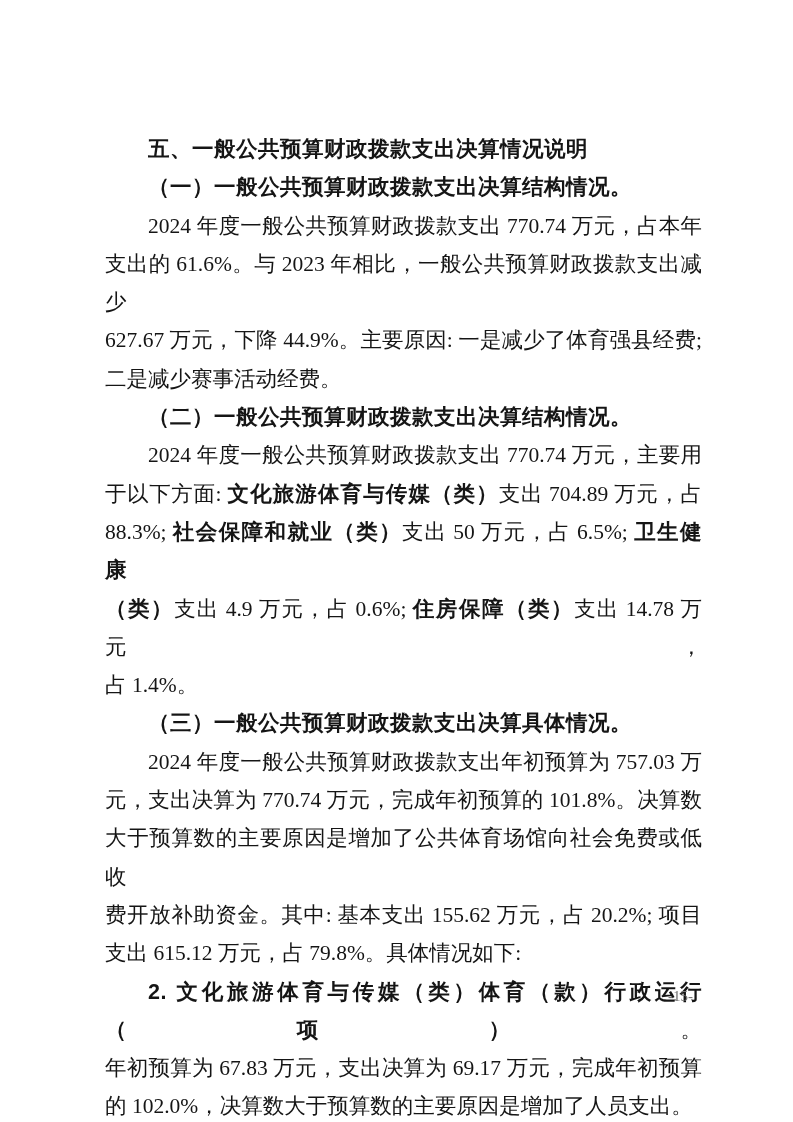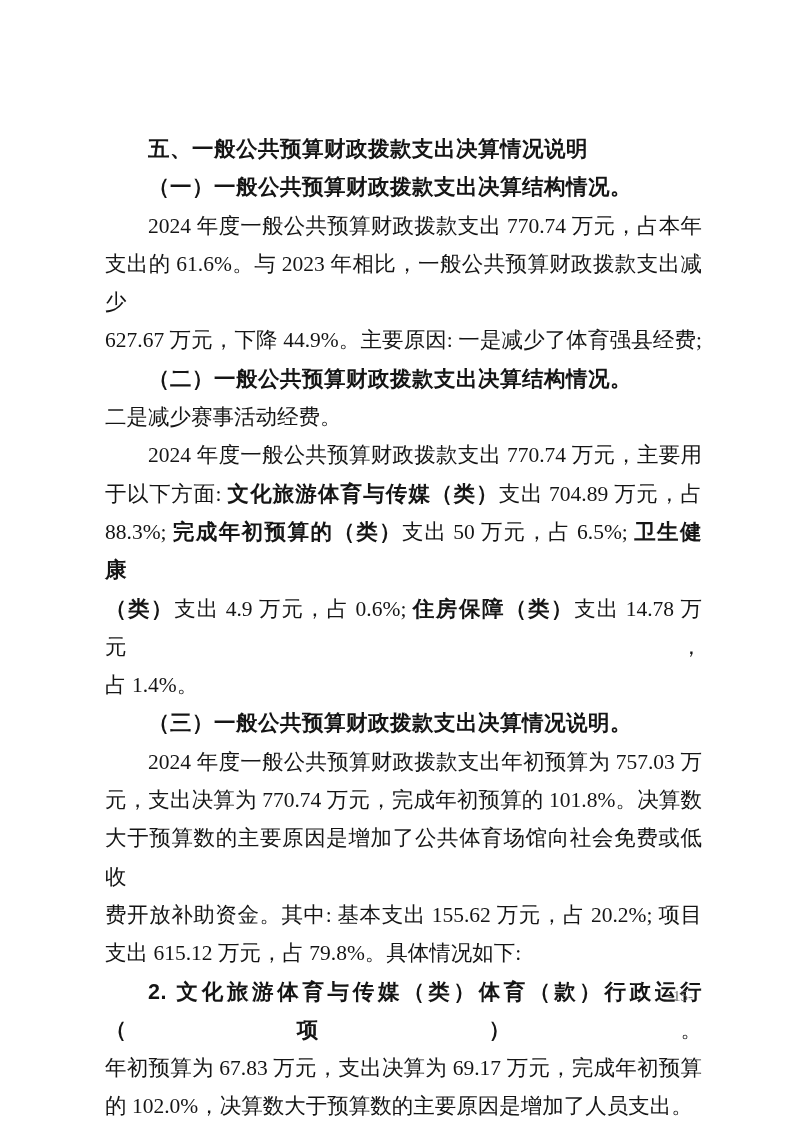--- a/index.html
+++ b/index.html
@@ -65,42 +65,42 @@
     <div class="line h ind">（一）一般公共预算财政拨款支出决算结构情况。</div>
     <div class="line ind j">
       <span>2024 年度一般公共预算财政拨款支出 770.74 万元，占本年</span>
     </div>
     <div class="line j">
       <span>支出的 61.6%。与 2023 年相比，一般公共预算财政拨款支出减少</span>
     </div>
     <div class="line j">
       <span>627.67 万元，下降 44.9%。主要原因: 一是减少了体育强县经费;</span>
     </div>
-    <div class="line h ind">（二）一般公共预算财政拨款支出决算结构情况。</div>
-
     <div class="line">
       <span>二是减少赛事活动经费。</span>
     </div>
+
+    <div class="line h ind">（二）一般公共预算财政拨款支出决算结构情况。</div>
     <div class="line ind j">
       <span>2024 年度一般公共预算财政拨款支出 770.74 万元，主要用</span>
     </div>
     <div class="line j">
       <span>于以下方面: </span><span class="b">文化旅游体育与传媒（类）</span><span>支出 704.89 万元，占</span>
     </div>
     <div class="line j">
-      <span>88.3%; </span><span class="b">完成年初预算的（类）</span><span>支出 50 万元，占 6.5%; </span><span class="b">卫生健康</span>
+      <span>88.3%; </span><span class="b">社会保障和就业（类）</span><span>支出 50 万元，占 6.5%; </span><span class="b">卫生健康</span>
     </div>
     <div class="line j">
       <span class="b">（类）</span><span>支出 4.9 万元，占 0.6%; </span><span class="b">住房保障（类）</span><span>支出 14.78 万元，</span>
     </div>
     <div class="line">
       <span>占 1.4%。</span>
     </div>
 
-    <div class="line h ind">（三）一般公共预算财政拨款支出决算情况说明。</div>
+    <div class="line h ind">（三）一般公共预算财政拨款支出决算具体情况。</div>
     <div class="line ind j">
       <span>2024 年度一般公共预算财政拨款支出年初预算为 757.03 万</span>
     </div>
     <div class="line j">
       <span>元，支出决算为 770.74 万元，完成年初预算的 101.8%。决算数</span>
     </div>
     <div class="line j">
       <span>大于预算数的主要原因是增加了公共体育场馆向社会免费或低收</span>
     </div>
     <div class="line j">

